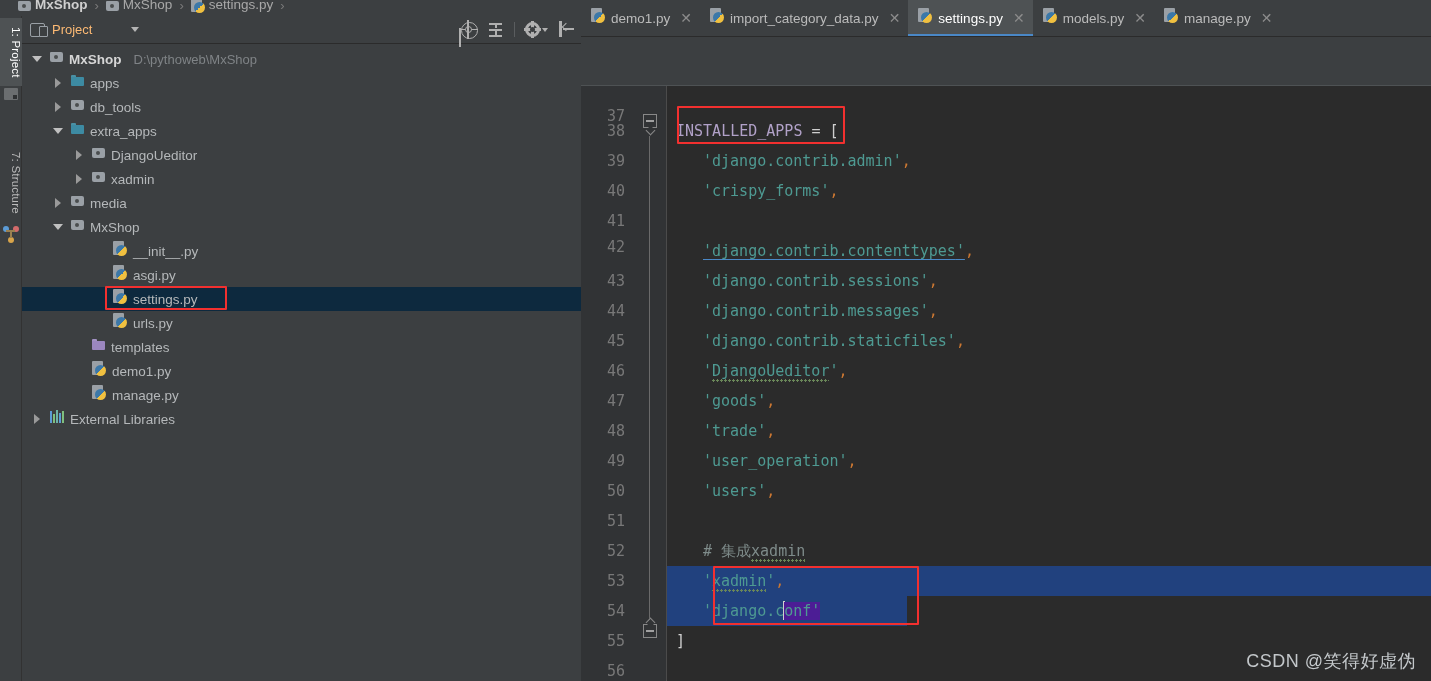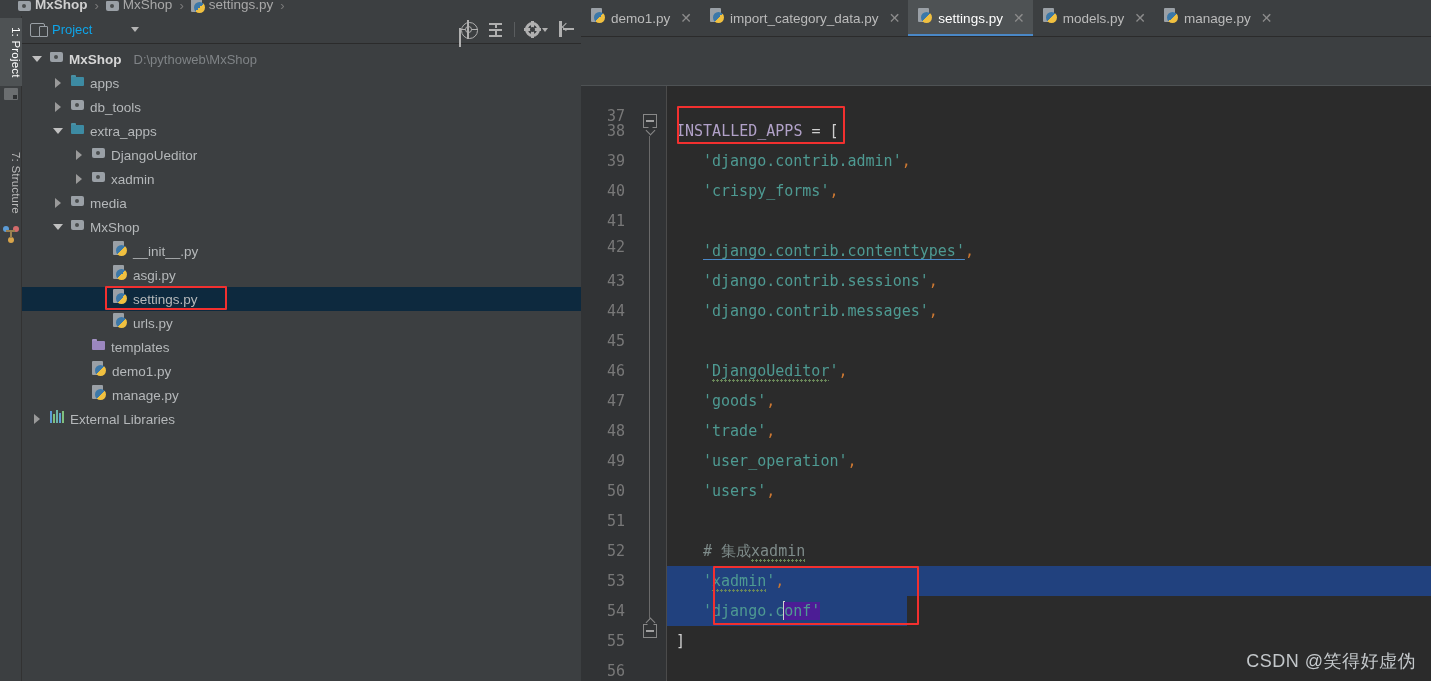--- a/index.html
+++ b/index.html
@@ -93,21 +93,21 @@
   .proj-panel {
     position: absolute; left: 22px; top: 16px; width: 559px; height: 665px;
     background: #3c3f41;
   }
   .proj-header {
     height: 28px; display: flex; align-items: center;
     padding: 0 6px 0 8px; background: #3c3f41;
     border-bottom: 1px solid #2b2b2b;
   }
   .proj-header-left { display:flex; align-items:center; gap:7px; }
-  .proj-title { font-size: 13px; color: #0ea5e9; }
+  .proj-title { font-size: 13px; color: #fdba74; }
   .proj-icon-sq {
     width: 15px; height: 14px; border: 1.5px solid #9aa0a6; border-radius: 2px;
     position: relative;
   }
   .proj-icon-sq:after{
     content:""; position:absolute; right:-4px; top:2px; width:7px;height:9px;
     border:1.5px solid #9aa0a6; background:#3c3f41; border-radius:1px;
   }
   .caret-dn {
     width:0;height:0;border-left:4.5px solid transparent;border-right:4.5px solid transparent;
@@ -495,20 +495,21 @@
         </div>
       </div>
       <div class="code-body" id="codebody">
           <div class="cl" style="top: 0px;"></div>
           <div class="cl" style="top: 30px;"><span style="display:inline-block;width:9px"></span><span class="tok-var">INSTALLED_APPS</span><span class="tok-punc"> = [</span></div>
           <div class="cl" style="top: 60px;"><span style="display:inline-block;width:36px"></span><span class="tok-str">'<span class="">django.contrib.admin</span>'</span><span class="tok-comma">,</span></div>
           <div class="cl" style="top: 90px;"><span style="display:inline-block;width:36px"></span><span class="tok-str">'<span class="">crispy_forms</span>'</span><span class="tok-comma">,</span></div>
           <div class="cl" style="top: 150px;"><span style="display:inline-block;width:36px"></span><span class="tok-str underline-link">'<span class="">django.contrib.contenttypes</span>'</span><span class="tok-comma">,</span></div>
           <div class="cl" style="top: 180px;"><span style="display:inline-block;width:36px"></span><span class="tok-str">'<span class="">django.contrib.sessions</span>'</span><span class="tok-comma">,</span></div>
           <div class="cl" style="top: 210px;"><span style="display:inline-block;width:36px"></span><span class="tok-str">'<span class="">django.contrib.messages</span>'</span><span class="tok-comma">,</span></div>
+          <div class="cl" style="top: 240px;"><span style="display:inline-block;width:36px"></span><span class="tok-str">'<span class="">django.contrib.staticfiles</span>'</span><span class="tok-comma">,</span></div>
           <div class="cl" style="top: 270px;"><span style="display:inline-block;width:36px"></span><span class="tok-str">'<span class="squiggle">DjangoUeditor</span>'</span><span class="tok-comma">,</span></div>
           <div class="cl" style="top: 300px;"><span style="display:inline-block;width:36px"></span><span class="tok-str">'<span class="">goods</span>'</span><span class="tok-comma">,</span></div>
           <div class="cl" style="top: 330px;"><span style="display:inline-block;width:36px"></span><span class="tok-str">'<span class="">trade</span>'</span><span class="tok-comma">,</span></div>
           <div class="cl" style="top: 360px;"><span style="display:inline-block;width:36px"></span><span class="tok-str">'<span class="">user_operation</span>'</span><span class="tok-comma">,</span></div>
           <div class="cl" style="top: 390px;"><span style="display:inline-block;width:36px"></span><span class="tok-str">'<span class="">users</span>'</span><span class="tok-comma">,</span></div>
           <div class="cl" style="top: 420px;"></div>
           <div class="cl" style="top: 450px;"><span style="display:inline-block;width:36px"></span><span class="tok-cmt"># <span style="font-family:'DejaVu Sans',sans-serif;">集成</span><span class="squiggle">xadmin</span></span></div>
           <div class="selrow" style="top: 480px; width: 764px; left: 0px;"></div>
           <div class="cl" style="top: 480px;"><span style="display:inline-block;width:36px"></span><span class="tok-str">'<span class="squiggle">xadmin</span>'</span><span class="tok-comma">,</span></div>
           <div class="selrow" style="top: 510px; width: 240px; left: 0px;"></div>

